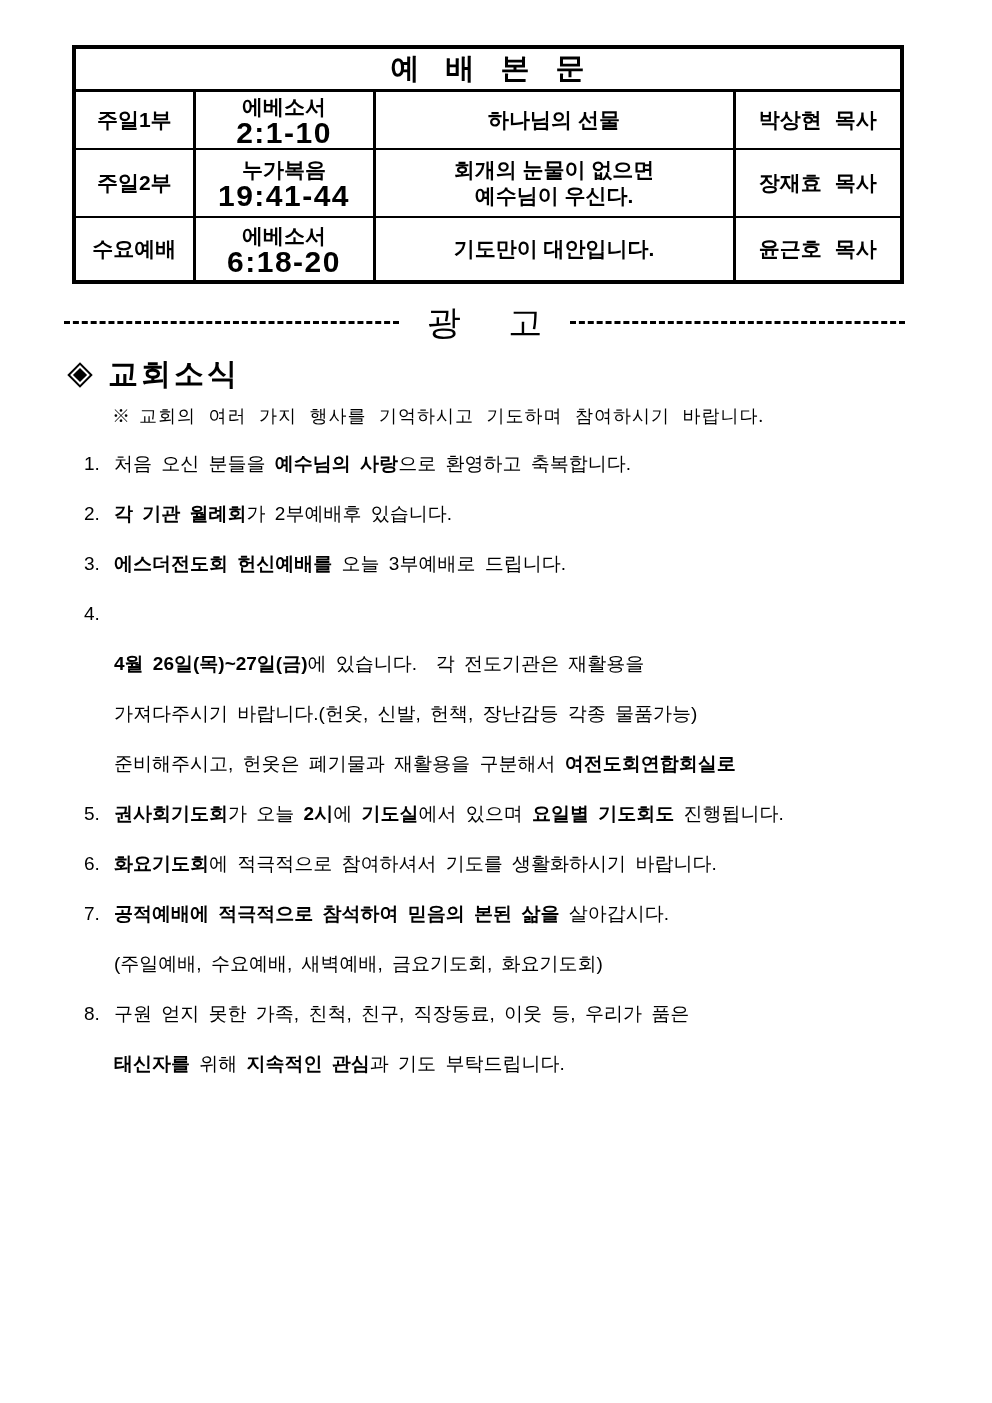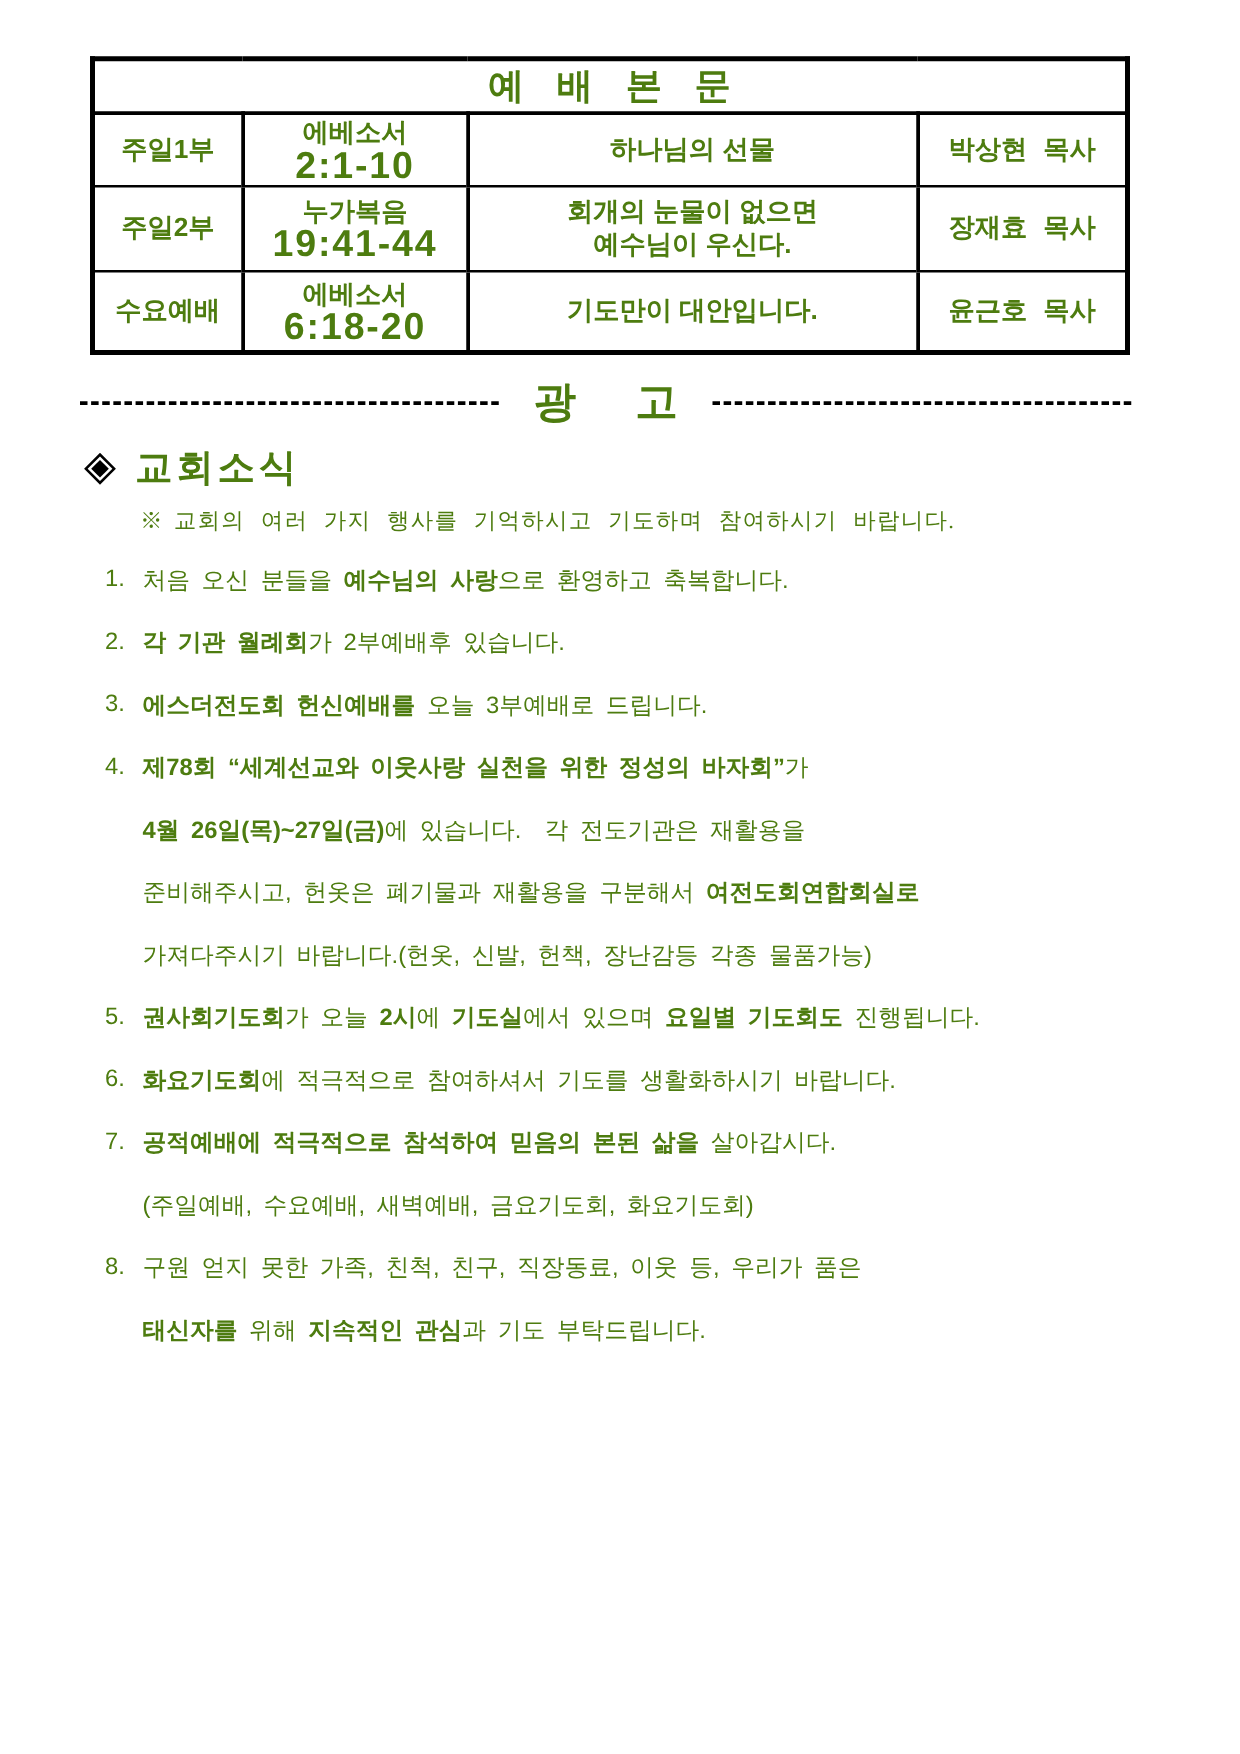--- a/index.html
+++ b/index.html
@@ -1,17 +1,17 @@
 <!DOCTYPE html>
 <html lang="ko"><head>
 <meta charset="utf-8">
 <style>
   html,body{margin:0;padding:0;background:#e8e8e8;}
   .page{
-    width:992px;height:1403px;background:#ffffff;color:#4d7c0f;
+    width:992px;height:1403px;background:#ffffff;color:#000000;
     position:relative;margin:0 auto;overflow:hidden;
     font-family:"Liberation Sans",sans-serif;
   }
   
   .worship-table{
     border-collapse:collapse;table-layout:fixed;
     margin:45px 0 0 72px;width:828px;
     font-weight:700;
   }
   .worship-table col.c1{width:120px;}
@@ -38,21 +38,21 @@
   .wrow-3 td{height:62px;}
   .worship-table td.scripture .verse{font-size:30px;letter-spacing:1.5px;}
   .worship-table td.preacher{word-spacing:7px;margin-left:34px;}
   
   .ad-header{
     display:flex;align-items:center;
     margin:20px 0 0 64px;width:841px;
   }
   .dash{flex:1;height:0;border-top:3px dashed #000;}
   .ad-title{
-    font-weight:700;font-size:34px;line-height:36px;
+    font-weight:400;font-size:34px;line-height:36px;
     margin:0 28px;word-spacing:38px;white-space:pre;
   }
   
   .news-heading{
     display:flex;align-items:center;gap:16px;
     margin:14px 0 0 68px;
     font-family:"Liberation Serif",serif;
     font-weight:700;font-size:30px;letter-spacing:3px;text-align:center;
   }
   .diamond-icon{
@@ -159,24 +159,24 @@
       <li class="news-item">
         <div class="news-line"><span class="news-num">1.</span><span class="news-text"><span>처음 오신 분들을 </span><span class="bold">예수님의 사랑</span><span>으로 환영하고 축복합니다.</span></span></div>
       </li>
       <li class="news-item">
         <div class="news-line"><span class="news-num">2.</span><span class="news-text"><span class="bold">각 기관 월례회</span><span>가 2부예배후 있습니다.</span></span></div>
       </li>
       <li class="news-item">
         <div class="news-line"><span class="news-num">3.</span><span class="news-text"><span class="bold">에스더전도회 헌신예배를</span><span> 오늘 3부예배로 드립니다.</span></span></div>
       </li>
       <li class="news-item">
-        <div class="news-line"><span class="news-num">4.</span><span class="news-text"><span class="bold">제78회 “세계선교와 이웃사랑 실천을 위한 정성의 바자회”</span><span>가</span></span></div>
+        <div class="news-line"><span class="news-num">4.</span></div>
         <div class="news-line cont"><span class="news-text"><span class="bold">4월 26일(목)~27일(금)</span><span>에 있습니다.  각 전도기관은 재활용을</span></span></div>
+        <div class="news-line cont"><span class="news-text"><span>가져다주시기 바랍니다.(헌옷, 신발, 헌책, 장난감등 각종 물품가능)</span></span></div>
         <div class="news-line cont"><span class="news-text"><span>준비해주시고, 헌옷은 폐기물과 재활용을 구분해서 </span><span class="bold">여전도회연합회실로</span></span></div>
-        <div class="news-line cont"><span class="news-text"><span>가져다주시기 바랍니다.(헌옷, 신발, 헌책, 장난감등 각종 물품가능)</span></span></div>
       </li>
       <li class="news-item">
         <div class="news-line"><span class="news-num">5.</span><span class="news-text"><span class="bold">권사회기도회</span><span>가 오늘 </span><span class="bold">2시</span><span>에 </span><span class="bold">기도실</span><span>에서 있으며 </span><span class="bold">요일별 기도회도</span><span> 진행됩니다.</span></span></div>
       </li>
       <li class="news-item">
         <div class="news-line"><span class="news-num">6.</span><span class="news-text"><span class="bold">화요기도회</span><span>에 적극적으로 참여하셔서 기도를 생활화하시기 바랍니다.</span></span></div>
       </li>
       <li class="news-item">
         <div class="news-line"><span class="news-num">7.</span><span class="news-text"><span class="bold">공적예배에 적극적으로 참석하여 믿음의 본된 삶을</span><span> 살아갑시다.</span></span></div>
         <div class="news-line cont"><span class="news-text"><span>(주일예배, 수요예배, 새벽예배, 금요기도회, 화요기도회)</span></span></div>

